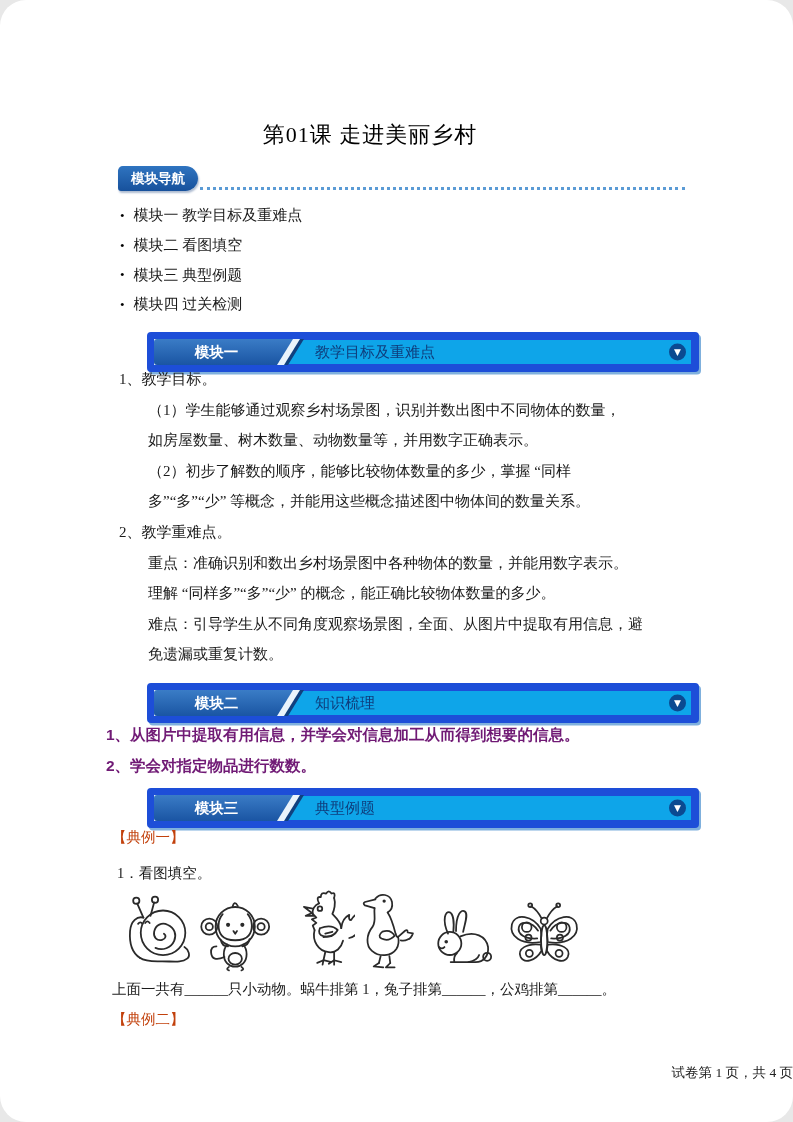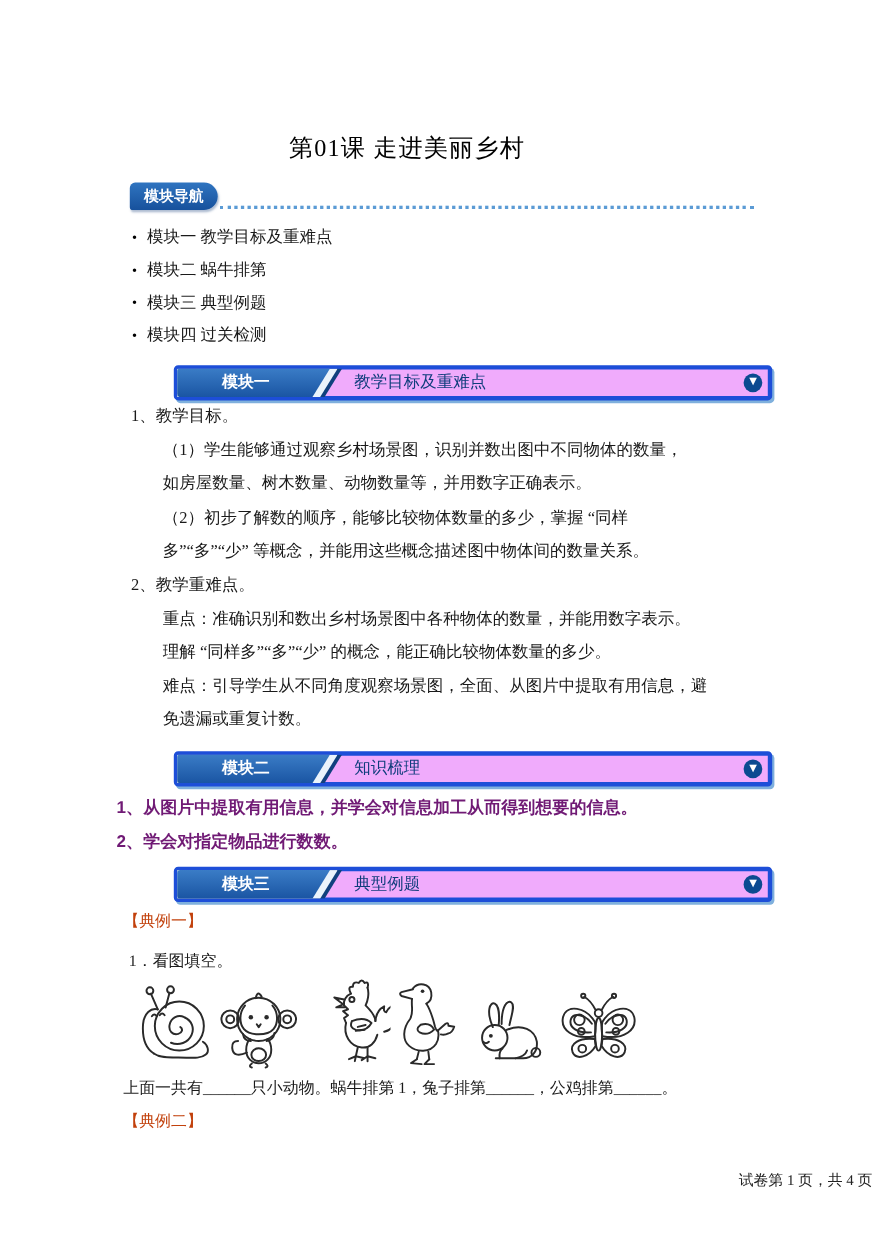--- a/index.html
+++ b/index.html
@@ -1,19 +1,19 @@
 <!DOCTYPE html>
 <html><head>
 <meta charset="utf-8">
 <style>
   html,body{margin:0;padding:0;background:#e8e8e8;}
   .page{
     position:relative;width:793px;height:1122px;background:#ffffff;
     margin:0 auto;overflow:hidden;
-    font-family:"Liberation Serif","DejaVu Serif",serif;color:#1a1a1a;
+    font-family:"Liberation Serif","DejaVu Serif",serif;color:#1a1a1a;border-radius:26px;
   }
   
   .doc-title{
     position:absolute;top:120px;left:0;width:740px;text-align:center;
     font-size:22px;letter-spacing:1px;color:#000;
   }
   
   .nav-badge{
     position:absolute;left:118px;top:166px;width:80px;height:25px;
     background:linear-gradient(180deg,#2f74c0,#17519c);
@@ -25,22 +25,22 @@
   .nav-dotted{
     position:absolute;left:200px;top:175px;width:485px;height:12px;
     border-bottom:3px dotted #5b9bd5;
   }
   
   .nav-list{position:absolute;left:120px;top:201px;width:420px;}
   .nav-item{height:29.7px;display:flex;align-items:center;font-size:15px;}
   .bullet{font-size:13px;margin-right:9px;color:#000;}
   
   .banner{
-    position:absolute;left:158px;width:536px;height:24px;
-    background:#f0abfc;border:4px solid #1d4ed8;border-radius:4px;
+    position:absolute;left:147px;width:536px;height:24px;
+    background:#0ea5e9;border:8px solid #1d4ed8;border-radius:4px;
     box-shadow:2px 2.5px 0 #7fb0dd;
   }
   .b-cut{position:absolute;left:-1px;top:-1px;bottom:-1px;}
   .b-cut.dark{width:150px;background:#10407e;
     clip-path:polygon(0 0,100% 0,calc(100% - 16px) 100%,0 100%);}
   .b-cut.white{width:146px;background:#eaf3fb;
     clip-path:polygon(0 0,100% 0,calc(100% - 16px) 100%,0 100%);}
   .b-label{
     position:absolute;left:-1px;top:-1px;bottom:-1px;width:139px;
     background:linear-gradient(180deg,#3a7cc6,#1a55a3);
@@ -99,21 +99,21 @@
   <div class="nav-badge">模块导航</div>
   <div class="nav-dotted"></div>
 
   <div class="nav-list">
     <div class="nav-item">
       <span class="bullet">•</span>
       <span>模块一 教学目标及重难点</span>
     </div>
     <div class="nav-item">
       <span class="bullet">•</span>
-      <span>模块二 蜗牛排第</span>
+      <span>模块二 看图填空</span>
     </div>
     <div class="nav-item">
       <span class="bullet">•</span>
       <span>模块三 典型例题</span>
     </div>
     <div class="nav-item">
       <span class="bullet">•</span>
       <span>模块四 过关检测</span>
     </div>
   </div>

